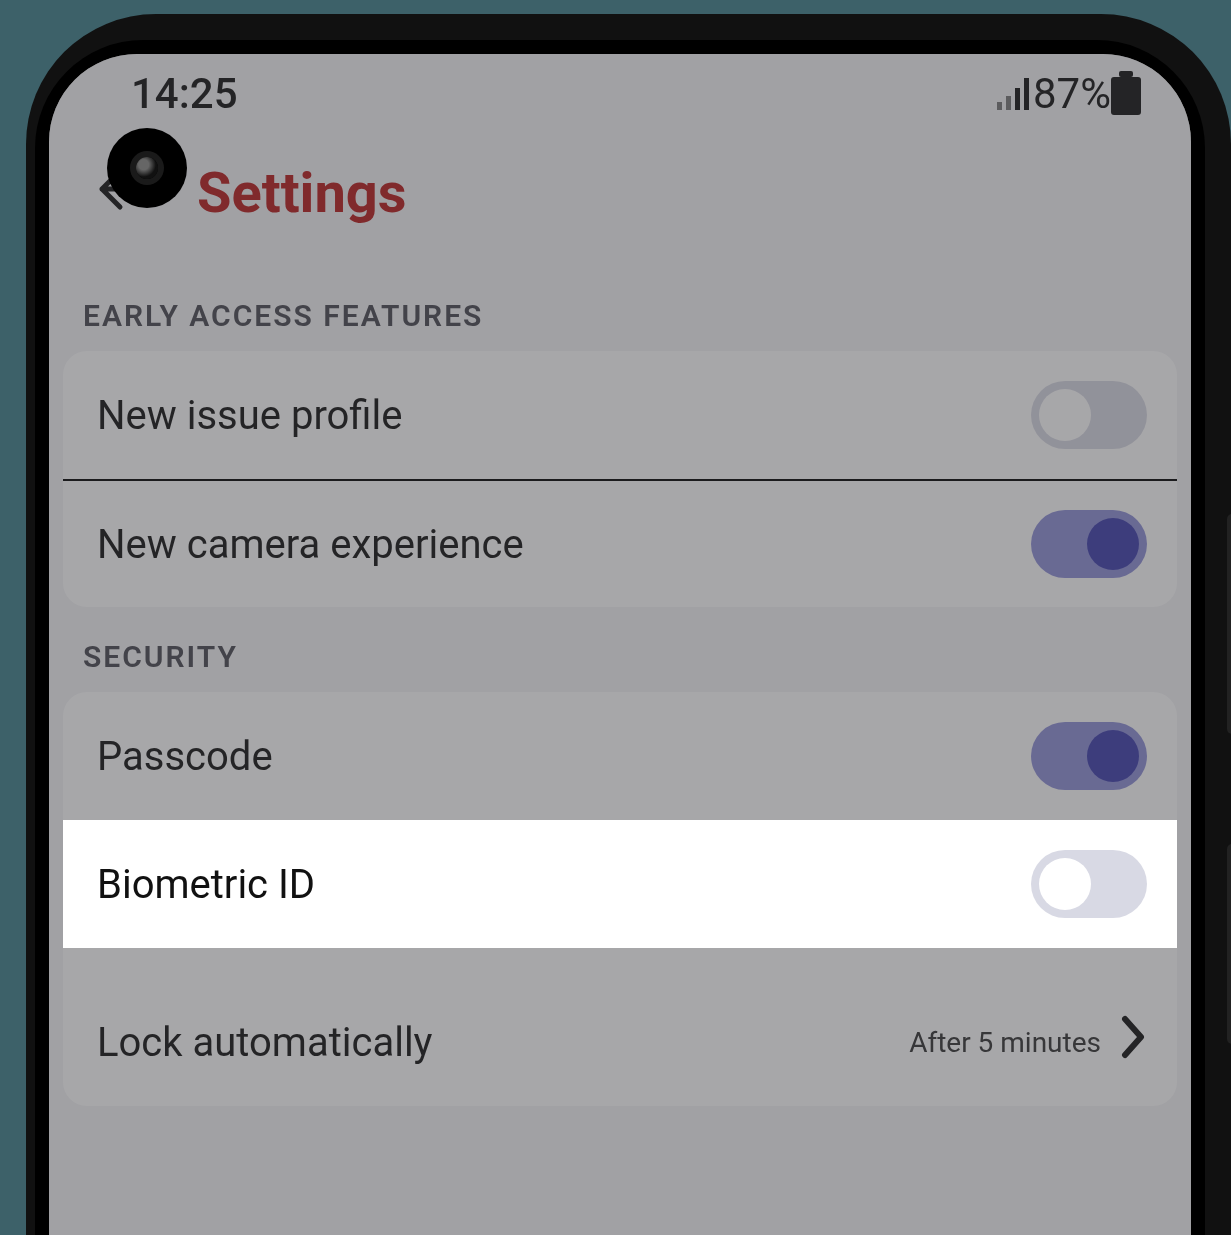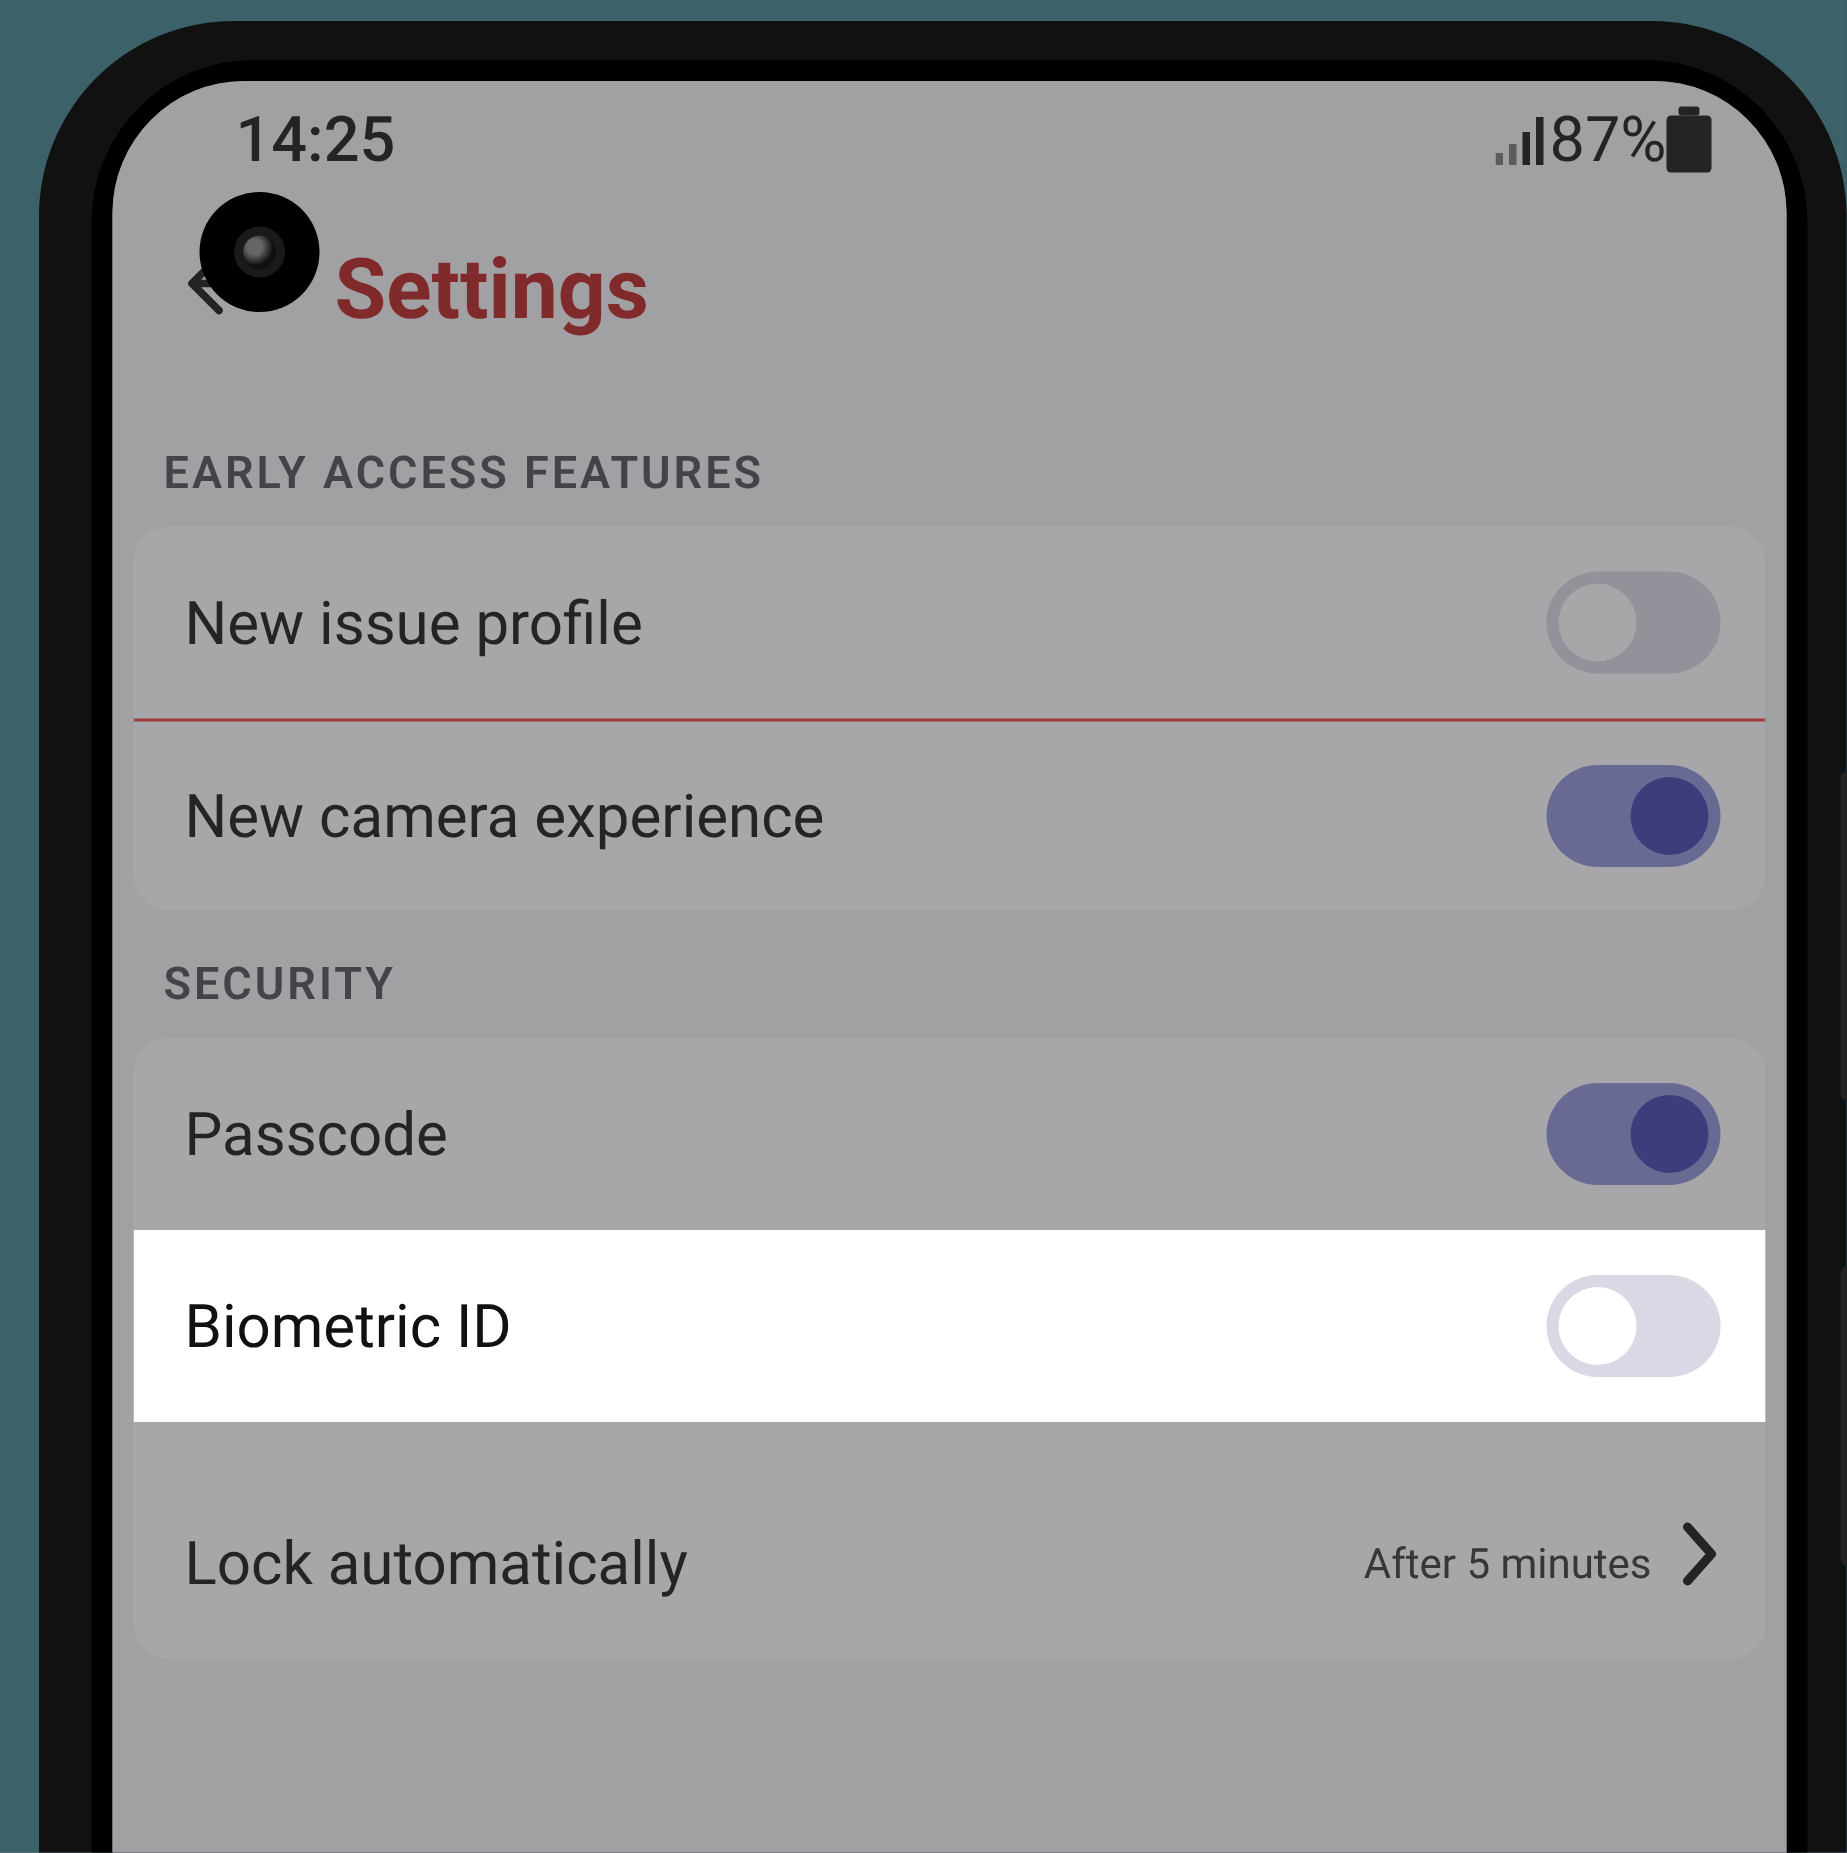--- a/index.html
+++ b/index.html
@@ -13,21 +13,21 @@
 
   
   .phone-frame {
     position: absolute;
     left: 26px;
     top: 14px;
     width: 1205px;
     height: 1221px;
     background: #111;
     border-radius: 130px 130px 0 0;
-    padding: 26px 26px 0 35px;
+    padding: 26px 26px 0 9px;
   }
   .phone-inner-edge {
     width: 100%;
     height: 100%;
     background: #000;
     border-radius: 108px 108px 0 0;
     padding: 14px 14px 0 14px;
   }
   
   .side-btn-1 {
@@ -139,21 +139,21 @@
   }
   .row {
     display: flex;
     align-items: center;
     min-height: 128px;
     padding: 0 30px 0 34px;
     font-size: 40px;
     color: #111;
     justify-content: center;
   }
-  .row + .row { border-top: 2px solid #ef4444; }
+  .row + .row { border-top: 2px solid #000000; }
   .row .label { flex: 1; }
   .row .value { color:#333; font-size:28px; margin-right:18px; }
   .chevron { font-size:46px; color:#222; font-weight:600; }
 
   
   .highlight-wrap {
     position: relative;
     z-index: 10;
   }
   .highlight-row {

